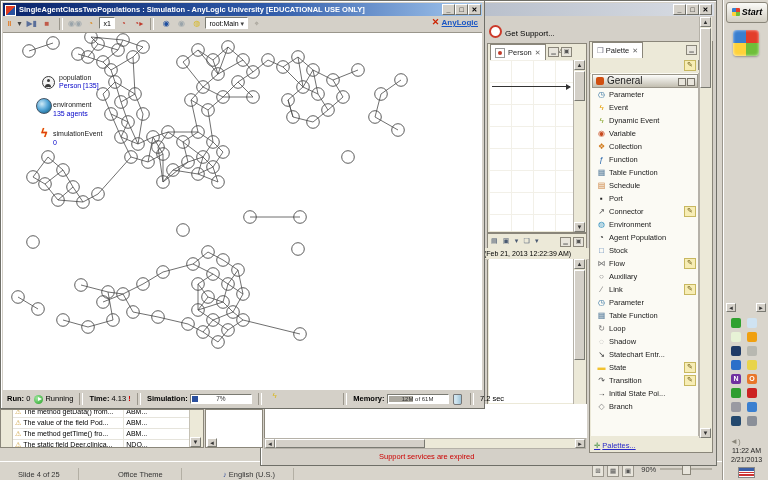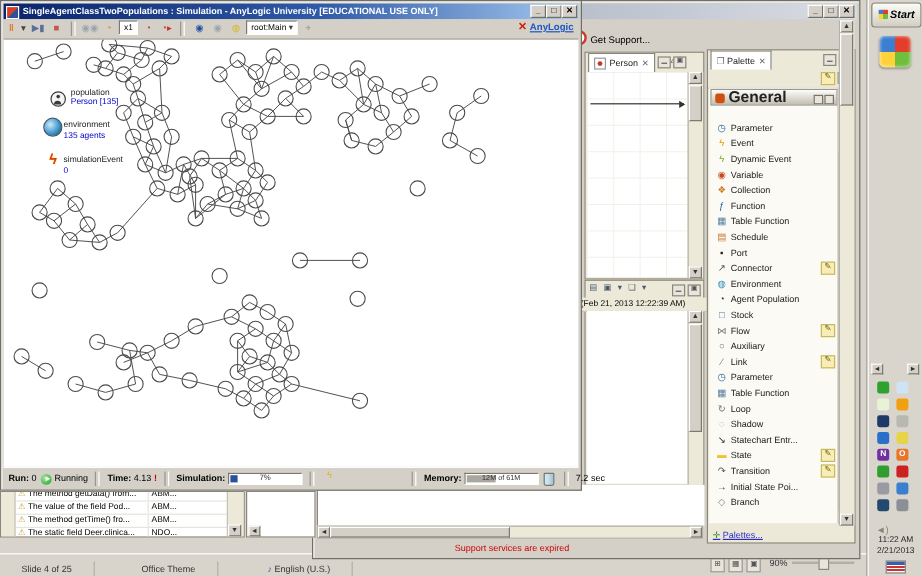--- a/index.html
+++ b/index.html
@@ -58,21 +58,21 @@
   #console-panel{left:226px;top:232px;width:100px;height:172px;border:1px solid #8a867a;background:#ece9d8;box-sizing:border-box;}
   #console-toolbar{position:absolute;left:0;top:0;right:0;height:14px;}
   .cico{display:inline-block;font-size:7px;line-height:13px;color:#4a5a72;margin-left:3px;vertical-align:top;}
   #console-stamp{position:absolute;left:-4px;top:14px;width:110%;height:11px;background:#ece9d8;border-bottom:1px solid #c5c1b5;font-size:7px;line-height:11px;white-space:nowrap;overflow:hidden;}
   #console-body{position:absolute;left:1px;top:25px;right:13px;bottom:1px;background:#fff;}
   
   #palette-panel{left:328px;top:40px;width:124px;height:412px;border:1px solid #8a867a;background:#ece9d8;box-sizing:border-box;}
   #palette-toolrow{position:absolute;left:0;top:16px;right:0;height:15px;border-bottom:1px solid #c5c1b5;}
   .pencil-badge{display:inline-block;width:10px;height:9px;background:#f7edb5;border:1px solid #c8b860;font-size:7px;line-height:8px;text-align:center;color:#6a5a10;}
   #palette-list{position:absolute;left:1px;top:31px;width:108px;bottom:16px;background:#fbfaf4;border-right:1px solid #c5c1b5;overflow:hidden;}
-  .pal-header{height:12px;margin:1px 1px 12px 1px;background:linear-gradient(#fdfdfb,#c2beb0);border:1px solid #9a968a;font-weight:bold;font-size:13px;line-height:11px;padding-left:3px;color:#222;position:relative;}
+  .pal-header{height:12px;margin:1px 1px 0 1px;background:linear-gradient(#fdfdfb,#c2beb0);border:1px solid #9a968a;font-weight:normal;font-size:10px;line-height:11px;padding-left:3px;color:#222;position:relative;}
   .pal-header .hicon{display:inline-block;width:8px;height:8px;border-radius:2px;vertical-align:-1px;margin-right:3px;}
   .pal-header .hbtns{position:absolute;right:2px;top:2px;}
   .hbx{display:inline-block;width:6px;height:6px;border:1px solid #78746a;background:#e8e5dc;margin-left:1px;}
   .pal-item{height:13px;line-height:13px;font-size:7.5px;padding-left:5px;white-space:nowrap;position:relative;color:#1a1a1a;}
   .pal-item .picon{display:inline-block;width:11px;text-align:center;font-size:8px;margin-right:2px;}
   .pal-item .pedit{position:absolute;right:3px;top:1px;}
   #palettes-link{position:absolute;left:4px;bottom:2px;font-size:7.5px;color:#2a2ac8;text-decoration:underline;}
   #palettes-link .plus{color:#3a8a3a;text-decoration:none;margin-right:2px;}
   
   #ide-white-bottom{left:3px;top:403px;width:322px;height:34px;background:#fff;border-left:1px solid #8a867a;}
@@ -139,21 +139,21 @@
     <div id="ppt-slider" class="abs" style="left:660px;">
         <span class="knob"></span>
       </div>
   </div>
 
   <div id="ide-window" class="abs">
     <div id="ide-title" class="abs"></div>
     <div id="ide-titlebtns" class="abs">
       <span class="winbtn">_</span><span class="winbtn">□</span><span class="winbtn">✕</span>
     </div>
-    <div class="abs" style="left:215px;top:24px;height:13px;line-height:13px;">
+    <div class="abs" style="left:228px;top:24px;height:13px;line-height:13px;">
       <span class="lifering"></span><span>Get Support...</span>
     </div>
 
     <div id="person-panel" class="abs">
       <div class="abs" style="left:2px;top:0;">
         <span class="minitab active"><span class="classicon"></span><span>Person</span><span class="closex">✕</span></span>
         <span class="minitab" style="font-size:6.5px;color:#555;">x24</span>
       </div>
       <div class="abs" style="right:14px;top:3px;">
         <span class="viewbtn">▁</span><span class="viewbtn">▣</span>

